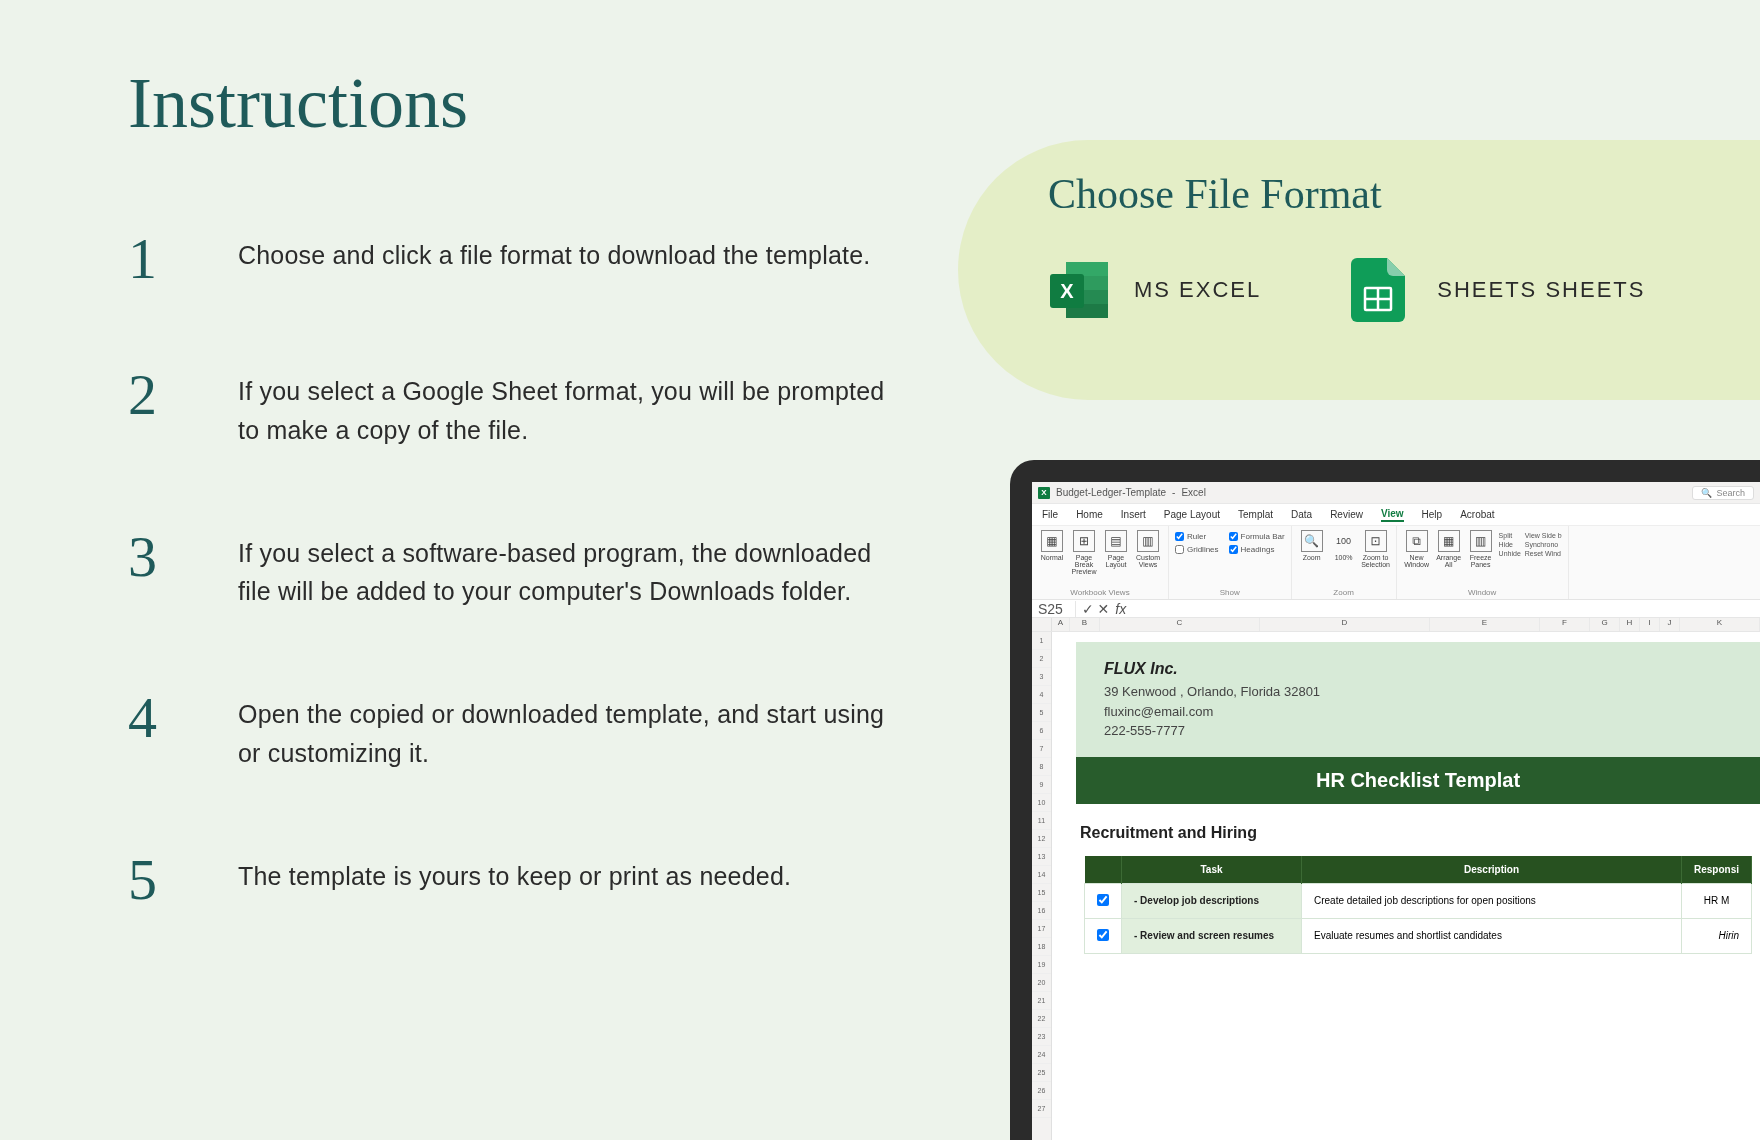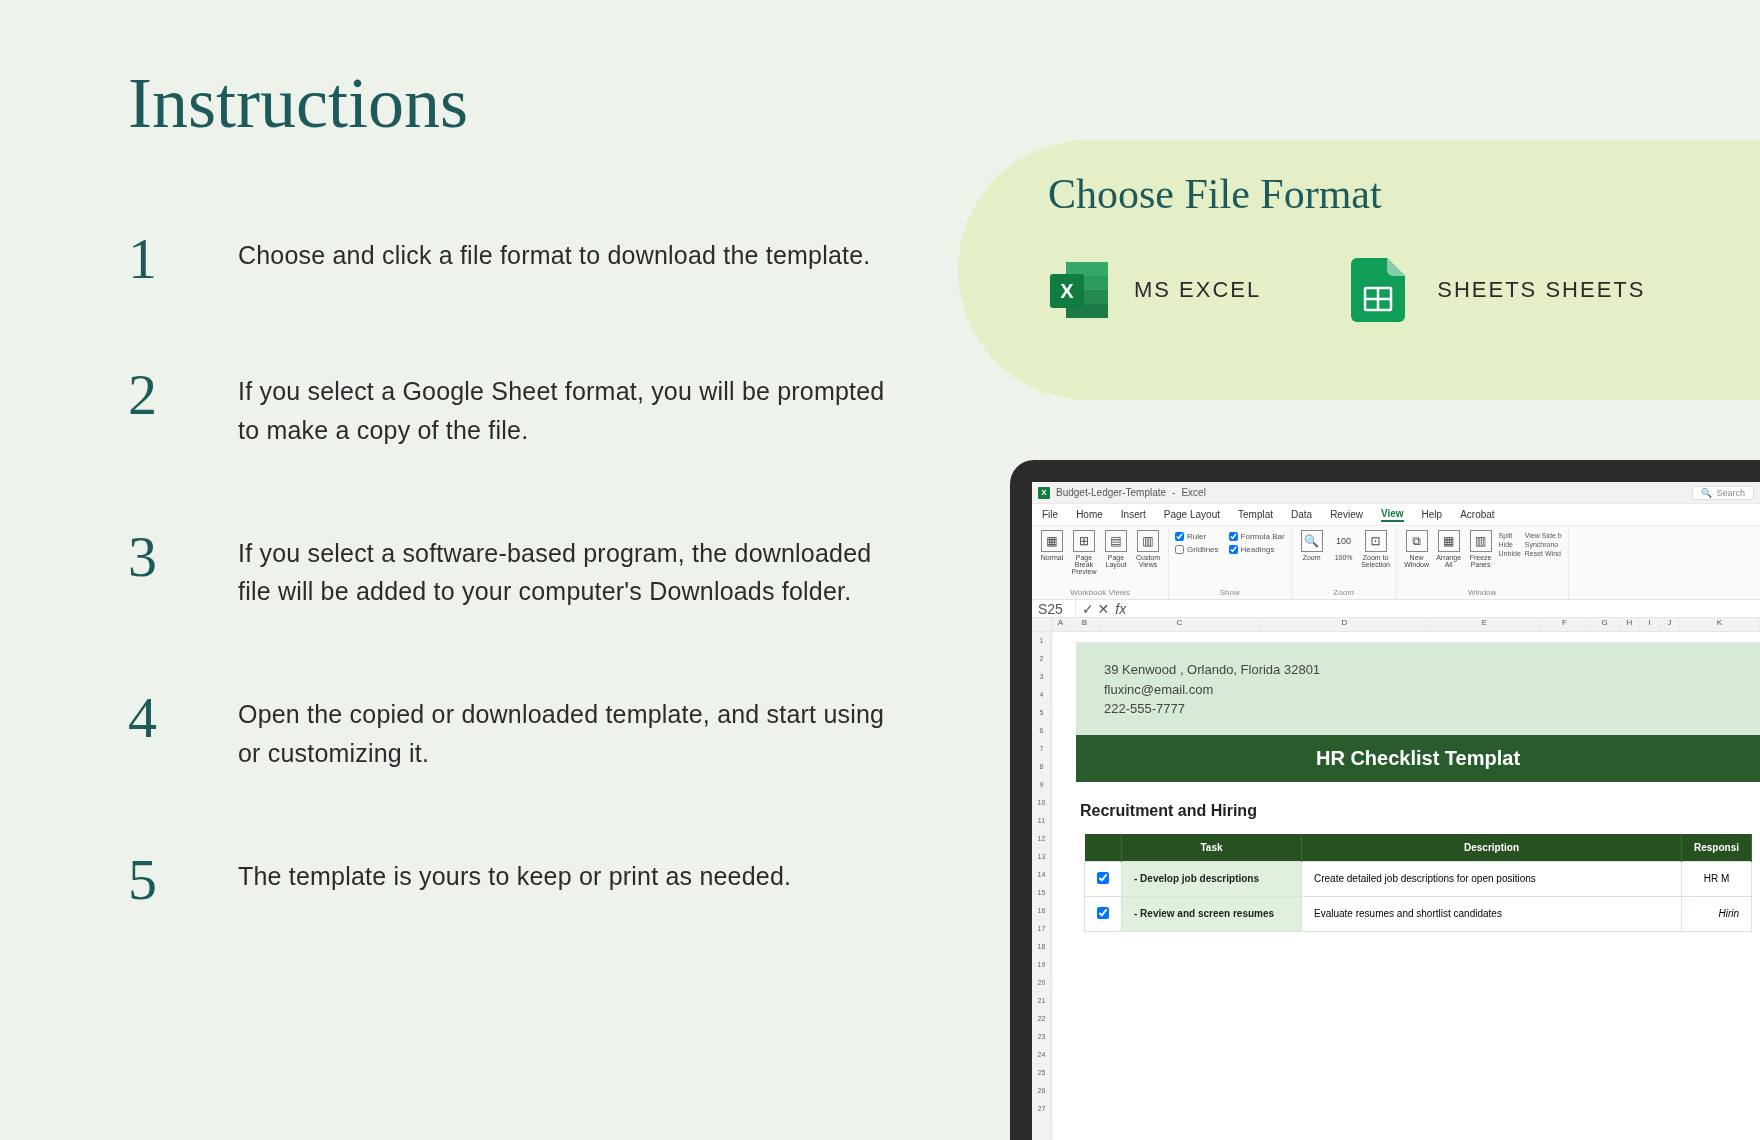--- a/index.html
+++ b/index.html
@@ -479,20 +479,21 @@
             <div>23</div>
             <div>24</div>
             <div>25</div>
             <div>26</div>
             <div>27</div>
         </div>
         <div class="content-area">
           <div style="height:10px;"></div>
           <div style="margin-left:24px;">
             <div class="company-block">
+              <div class="company-name">FLUX Inc.</div>
               <div class="company-line">39 Kenwood , Orlando, Florida 32801</div>
               <div class="company-line">fluxinc@email.com</div>
               <div class="company-line">222-555-7777</div>
             </div>
             <div class="title-bar">HR Checklist Templat</div>
           </div>
           <div class="section-title">Recruitment and Hiring</div>
           <table class="hr-table">
             <thead>
               <tr>

